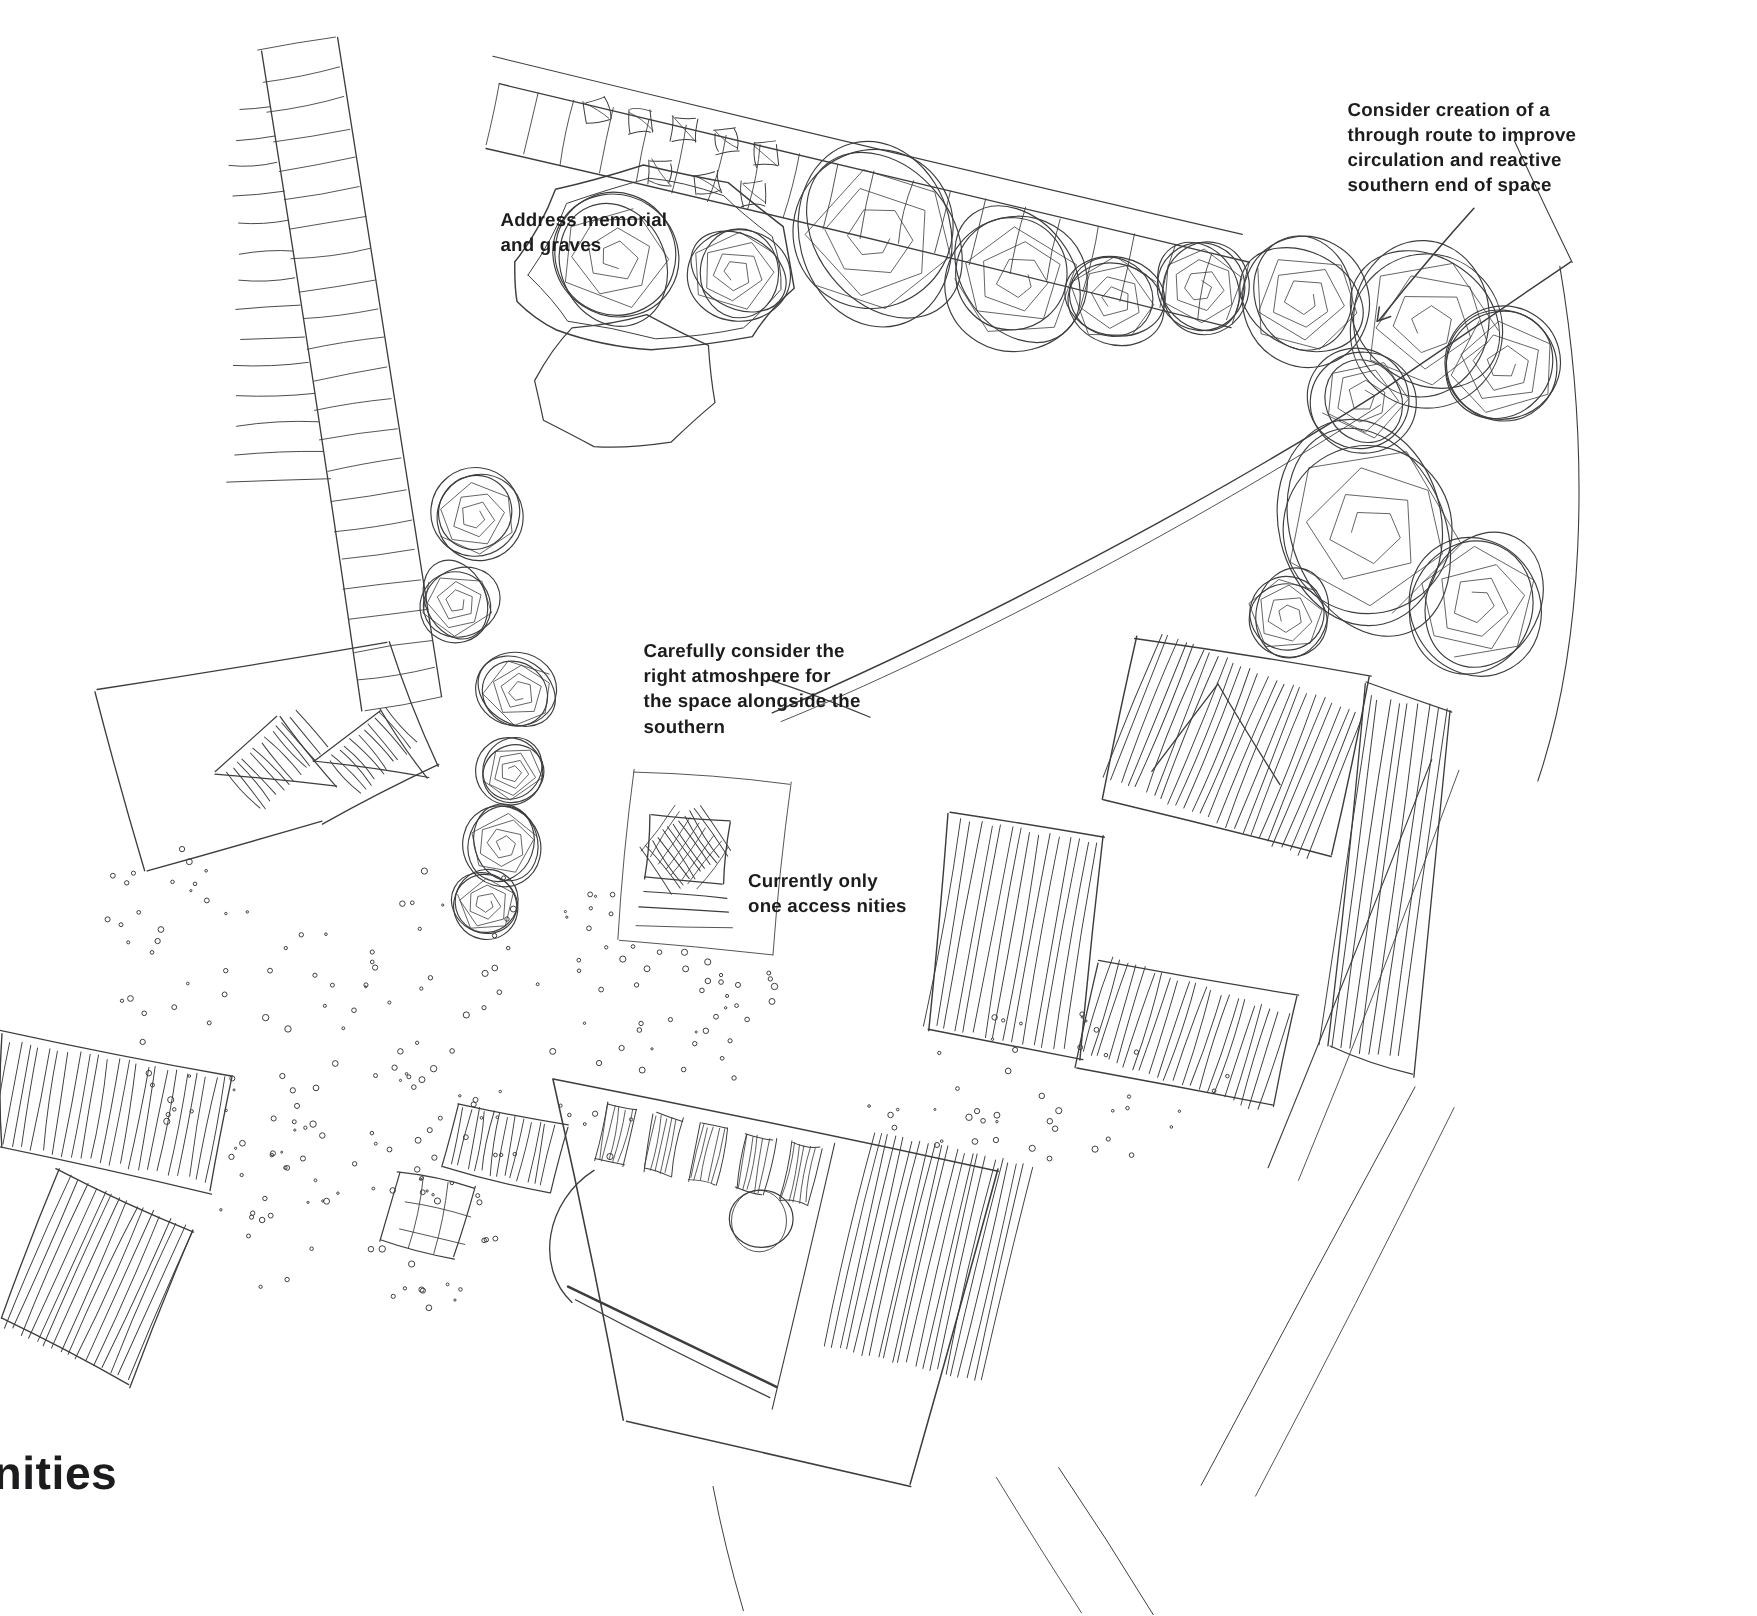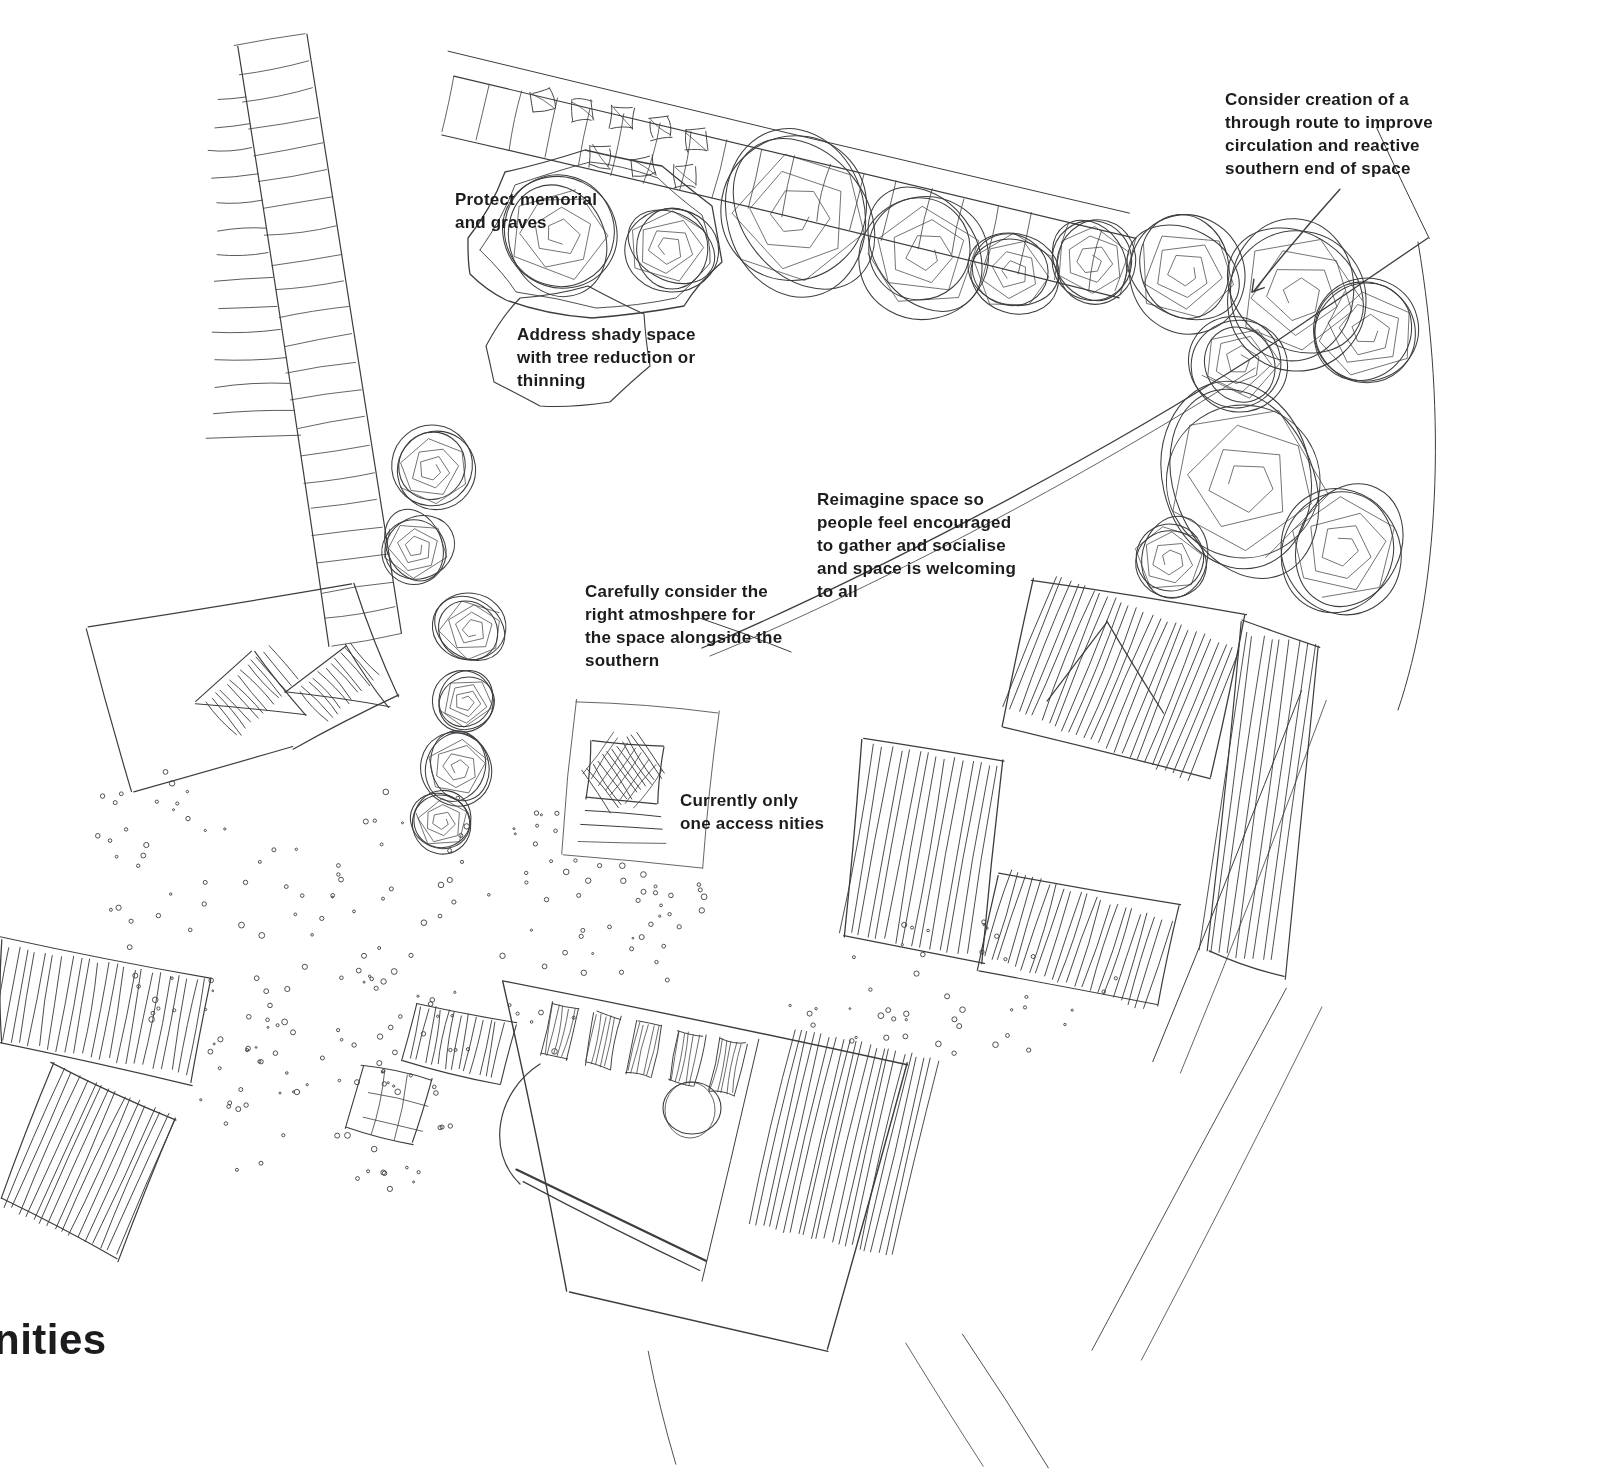--- a/index.html
+++ b/index.html
@@ -886,38 +886,26 @@
     </svg>
 
   <div class="note n-through">
     <span>Consider creation of a</span>
     <span>through route to improve</span>
     <span>circulation and reactive</span>
     <span>southern end of space</span>
   </div>
 
   <div class="note n-protect">
-    <span>Protect memorial</span>
+    <span>Address memorial</span>
     <span>and graves</span>
   </div>
 
-  <div class="note n-shady">
-    <span>Address shady space</span>
-    <span>with tree reduction or</span>
-    <span>thinning</span>
-  </div>
-
-
-  <div class="note n-reimagine">
-    <span>Reimagine space so</span>
-    <span>people feel encouraged</span>
-    <span>to gather and socialise</span>
-    <span>and space is welcoming</span>
-    <span>to all</span>
-  </div>
+
+
 
   <div class="note n-atmos">
     <span>Carefully consider the</span>
     <span>right atmoshpere for</span>
     <span>the space alongside the</span>
     <span>southern</span>
   </div>
 
   <div class="note n-access">
     <span>Currently only</span>

